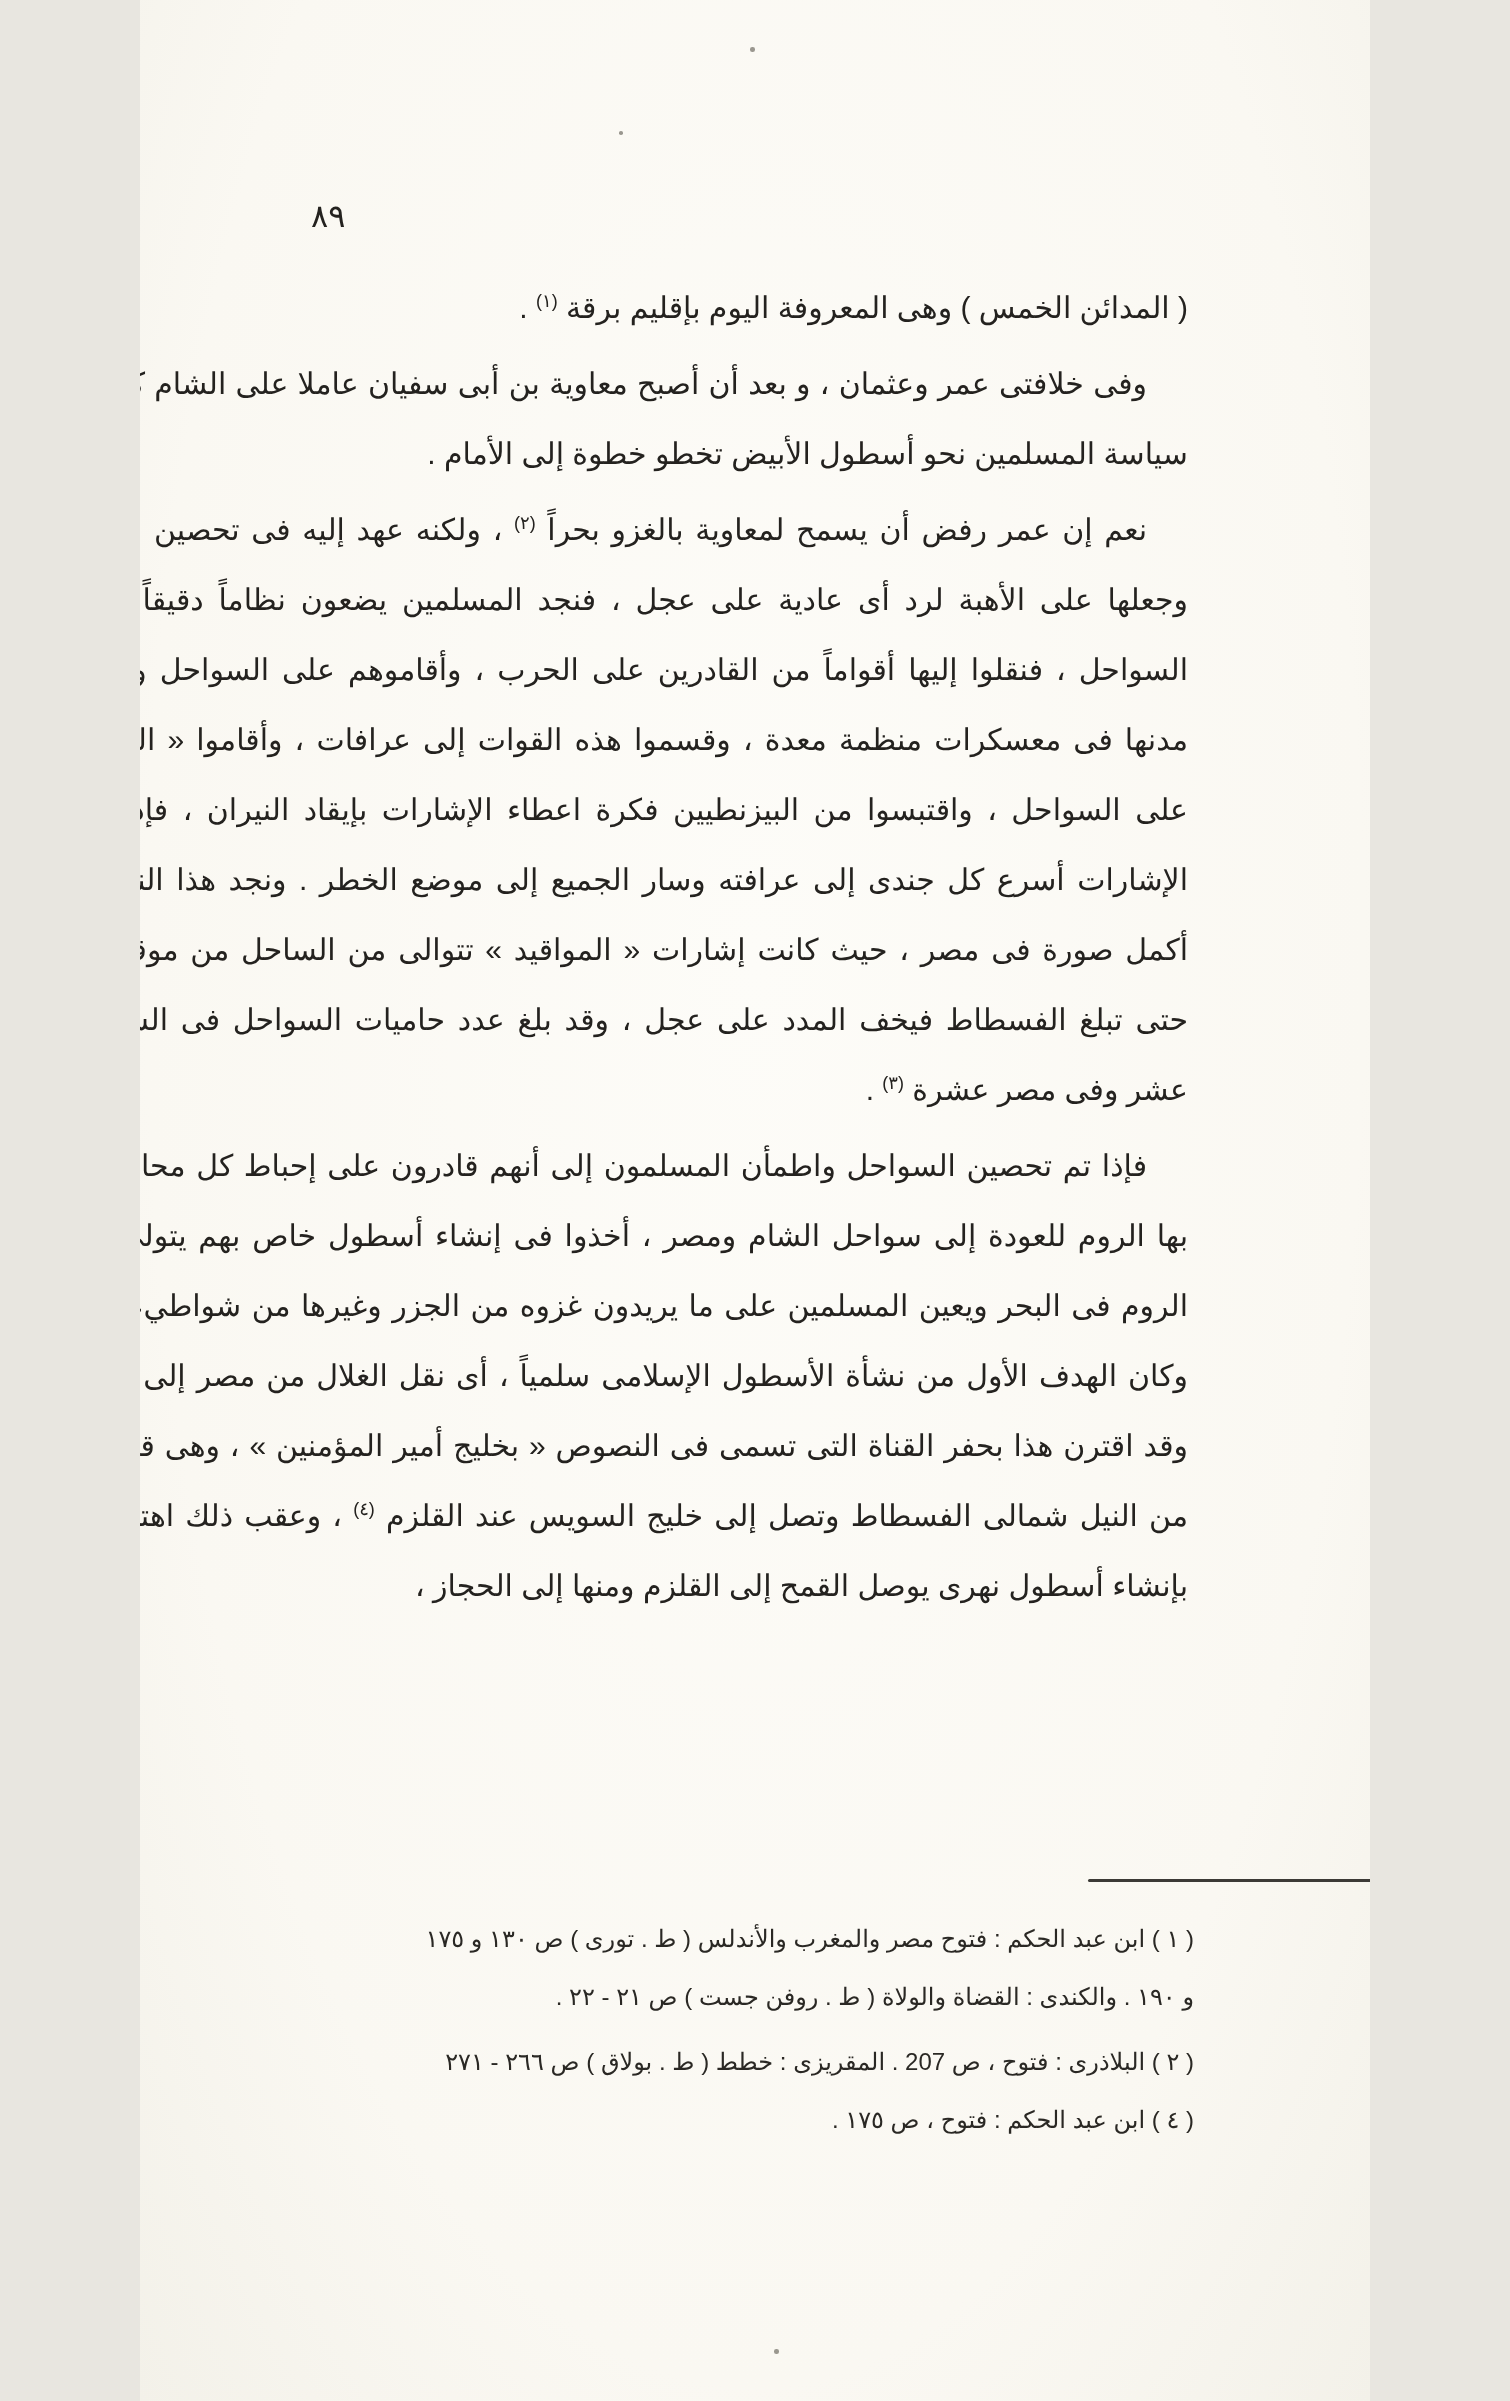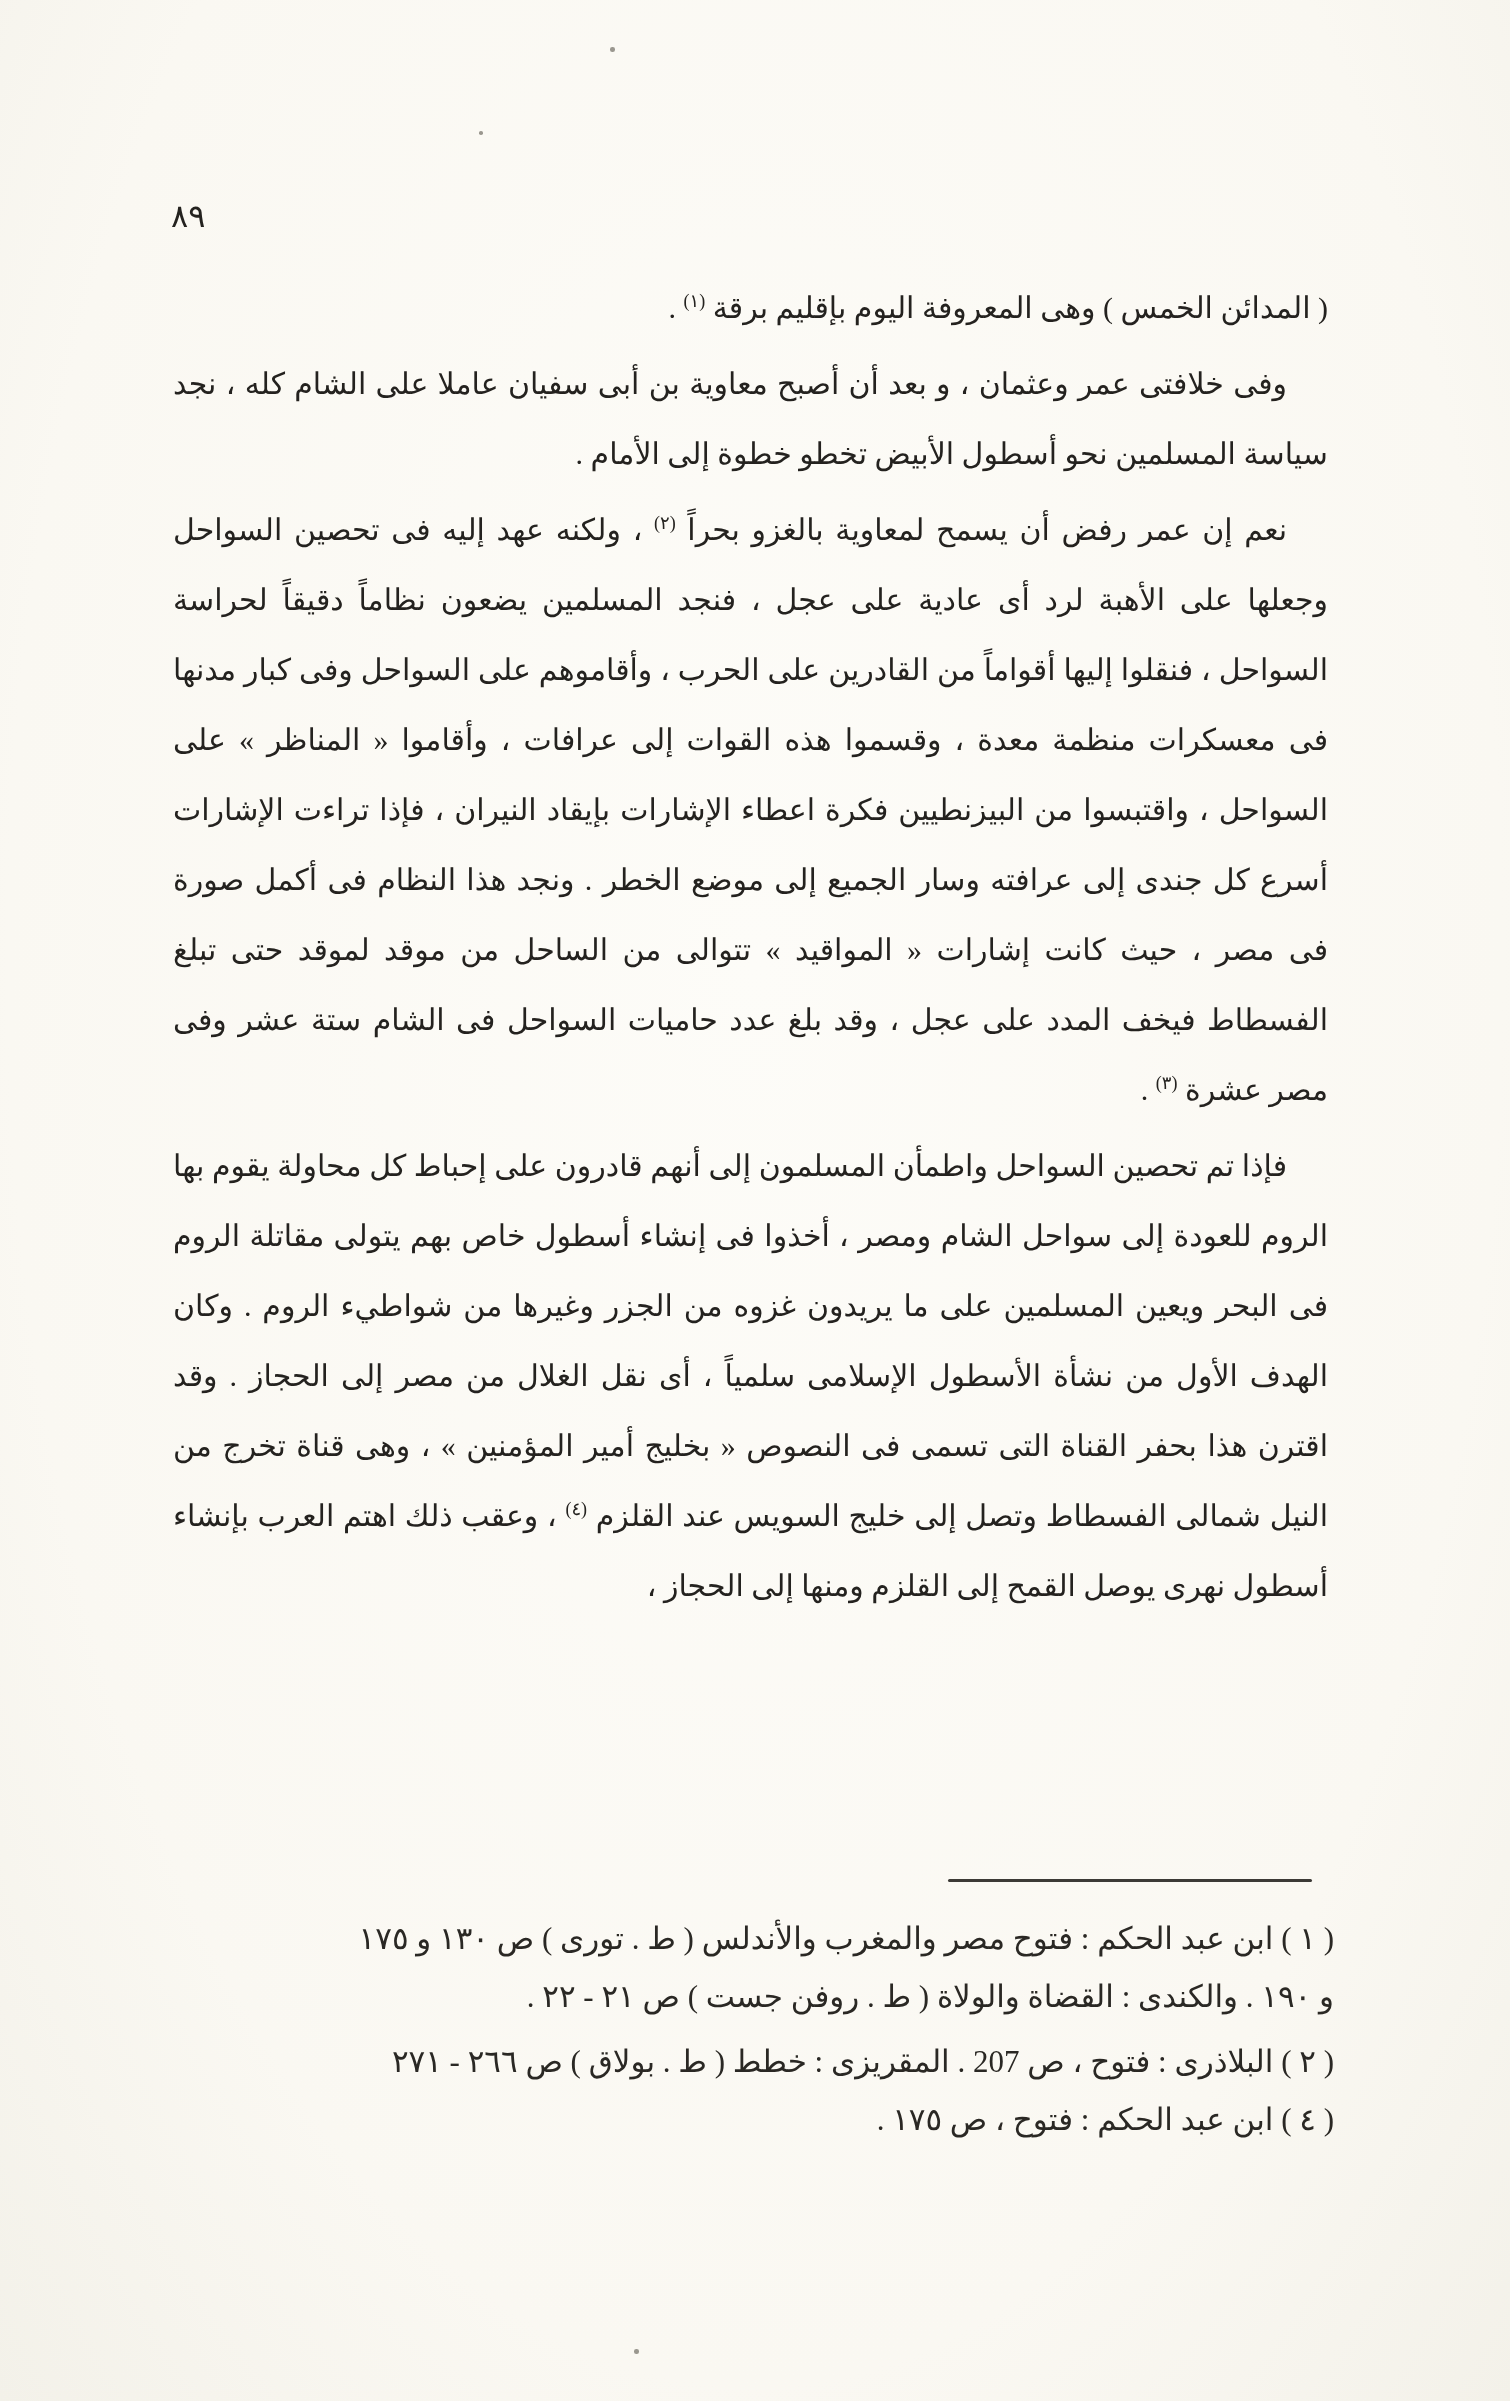--- a/index.html
+++ b/index.html
@@ -2,27 +2,27 @@
 <html lang="ar" style="font-size:14.4px"><head>
 <meta charset="utf-8">
 <style>
   html, body {
     margin: 0;
     padding: 0;
     background: #e8e6e0;
   }
   .page {
     position: relative;
-    width: 1510px;
+    width: 1230px;
     height: 2401px;
     margin: 0 auto;
     background:
       radial-gradient(ellipse at 50% 40%, #fdfcf8 0%, #faf8f2 70%, #f3f1e9 100%);
     color: #24221f;
-    font-family: Liberation Serif, serif;
+    font-family: Liberation Sans, sans-serif;
     overflow: hidden;
   }
   .page-number {
     position: absolute;
     top: 197px;
     left: 171px;
     font-size: 32px;
     letter-spacing: 1.8px;
     color: #24221f;
   }
@@ -58,21 +58,21 @@
     height: 2.7px;
     background: #3c3a36;
     border-radius: 1.8px;
   }
   .footnotes {
     position: absolute;
     top: 1910px;
     right: 176px;
     width: 1167px;
     direction: rtl;
-    font-size: 31px;
+    font-size: 24px;
     line-height: 58px;
     color: #2a2824;
   }
   .fn-line {
     margin: 0;
   }
   .fn-gap {
     margin-top: 7.2px;
   }
   .speck {

